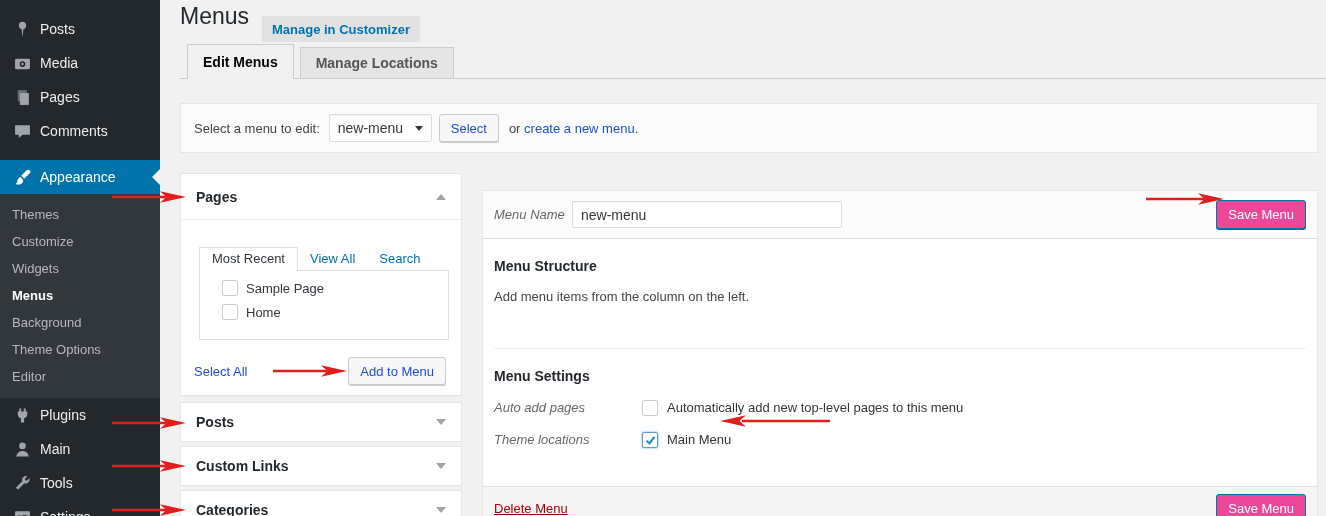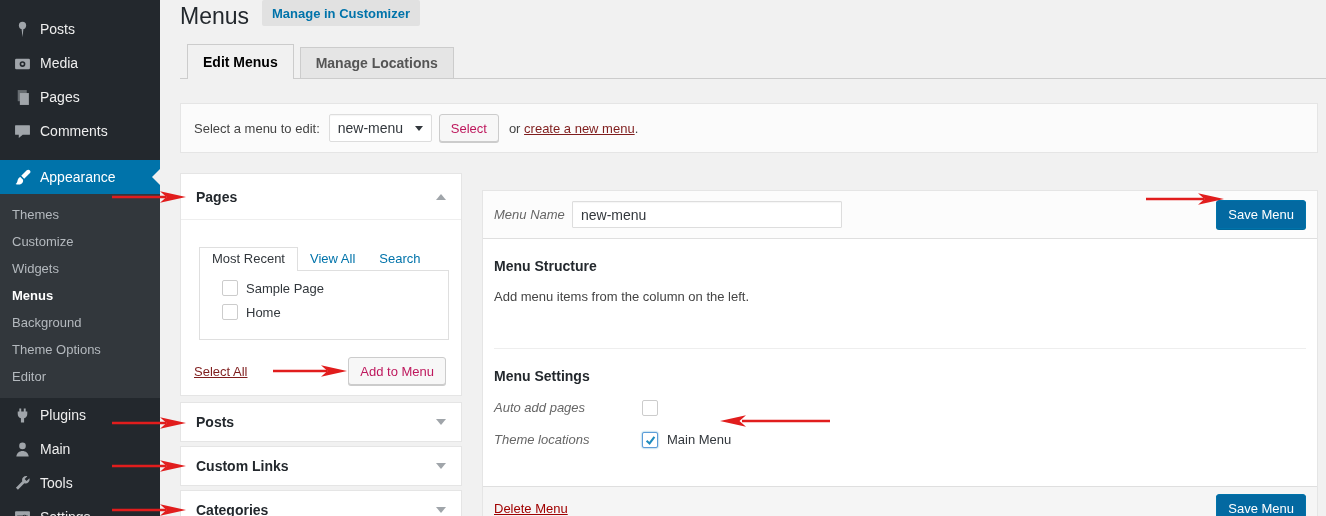--- a/index.html
+++ b/index.html
@@ -22,21 +22,21 @@
     content:""; position:absolute; right:0; top:50%; margin-top:-8px;
     border:8px solid transparent; border-right-color:#f1f1f1;
   }
   .submenu { background:#32373c; padding:7px 0 8px; }
   .submenu-item { display:block; padding:6px 4px 6px 12px; font-size:13px; color:#b4b9be; line-height:15px; cursor:pointer; }
   .submenu-item.current { color:#fff; font-weight:bold; }
 
   
   .page-title { position:absolute; left:180px; top:1px; font-size:23px; font-weight:400; color:#23282d; line-height:30px; }
   .title-action {
-    position:absolute; left:262px; top:0; height:26px; padding:0 10px;
+    position:absolute; left:262px; top:16px; height:26px; padding:0 10px;
     background:#e1e1e1; color:#0073aa; font-size:13px; font-weight:600;
     display:flex; align-items:center; border-radius:2px; cursor:pointer; border:none;
     font-family:"Liberation Sans", sans-serif;
   }
   .tab-strip { position:absolute; left:180px; top:43px; width:1146px; height:36px; border-bottom:1px solid #ccc; display:flex; align-items:flex-end; padding-left:7px; }
   .nav-tab {
     display:flex; align-items:center; border:1px solid #ccc; border-bottom:none;
     background:#e5e5e5; color:#555; font-size:14px; font-weight:600;
     padding:0 15px; height:31px; margin-right:6px; cursor:pointer;margin-top:28px;
   }
@@ -49,29 +49,29 @@
     padding-left:13px; color:#444; font-size:13px;
   }
   .fake-select {
     margin-left:9px; width:103px; height:28px; background:#fff; border:1px solid #ddd;
     border-radius:2px; display:flex; align-items:center; padding:0 8px; cursor:pointer;
     color:#32373c; font-size:14px; box-shadow:0 1px 1px rgba(0,0,0,.04) inset;
   }
   .fake-select .caret { margin-left:auto; width:0; height:0; border-left:4px solid transparent; border-right:4px solid transparent; border-top:5px solid #32373c; }
   .button {
     height:28px; padding:0 11px; background:#f7f7f7; border:1px solid #ccc; border-radius:3px;
-    color:#be185d; font-size:13px; display:inline-flex; align-items:center; cursor:pointer;
+    color:#1d4ed8; font-size:13px; display:inline-flex; align-items:center; cursor:pointer;
     box-shadow:0 1px 0 #ccc; font-family:"Liberation Sans", sans-serif;
   }
   .button-primary {
-    background:#0369a1; border:1px solid #0073aa; color:#fff; height:29px;
+    background:#ec4899; border:1px solid #0073aa; color:#fff; height:29px;
     box-shadow:0 1px 0 #006799; border-radius:3px;
   }
   .or-create { margin-left:10px; }
-  a.blue-link { color:#7f1d1d; text-decoration:underline; cursor:pointer; }
+  a.blue-link { color:#1d4ed8; cursor:pointer; }
 
   
   .postbox { position:absolute; left:180px; width:282px; background:#fff; border:1px solid #e5e5e5; }
   .postbox-header { height:46px; display:flex; align-items:center; padding:0 15px; cursor:pointer; }
   .postbox-title { flex:1; font-size:14px; font-weight:600; color:#23282d; }
   .tri-up { width:0; height:0; border-left:5px solid transparent; border-right:5px solid transparent; border-bottom:6px solid #a0a5aa; }
   .tri-down { width:0; height:0; border-left:5px solid transparent; border-right:5px solid transparent; border-top:6px solid #a0a5aa; }
   #pages-box { top:173px; height:223px; }
   #pages-box .postbox-header { border-bottom:1px solid #eee; }
   .inner-tabs { display:flex; align-items:flex-end; margin:27px 0 0 18px; position:relative; z-index:2; }
@@ -307,20 +307,21 @@
       <div class="section-title" id="structure-title">Menu Structure</div>
       <p id="structure-desc">Add menu items from the column on the left.</p>
 
       <div class="panel-divider"></div>
 
       <div class="section-title" id="settings-title">Menu Settings</div>
 
       <div class="setting-row">
         <span class="setting-label">Auto add pages</span>
         <span class="cb"></span>
+        <span class="setting-text">Automatically add new top-level pages to this menu</span>
       </div>
 
       <div class="setting-row">
         <span class="setting-label">Theme locations</span>
         <span class="cb checked">
           <svg viewBox="0 0 20 20">
               <path d="M4 10.5 8.5 14.5 16 4.5" stroke="#1e8cbe" stroke-width="3.2" fill="none"></path>
             </svg>
         </span>
         <span class="setting-text">Main Menu</span>

